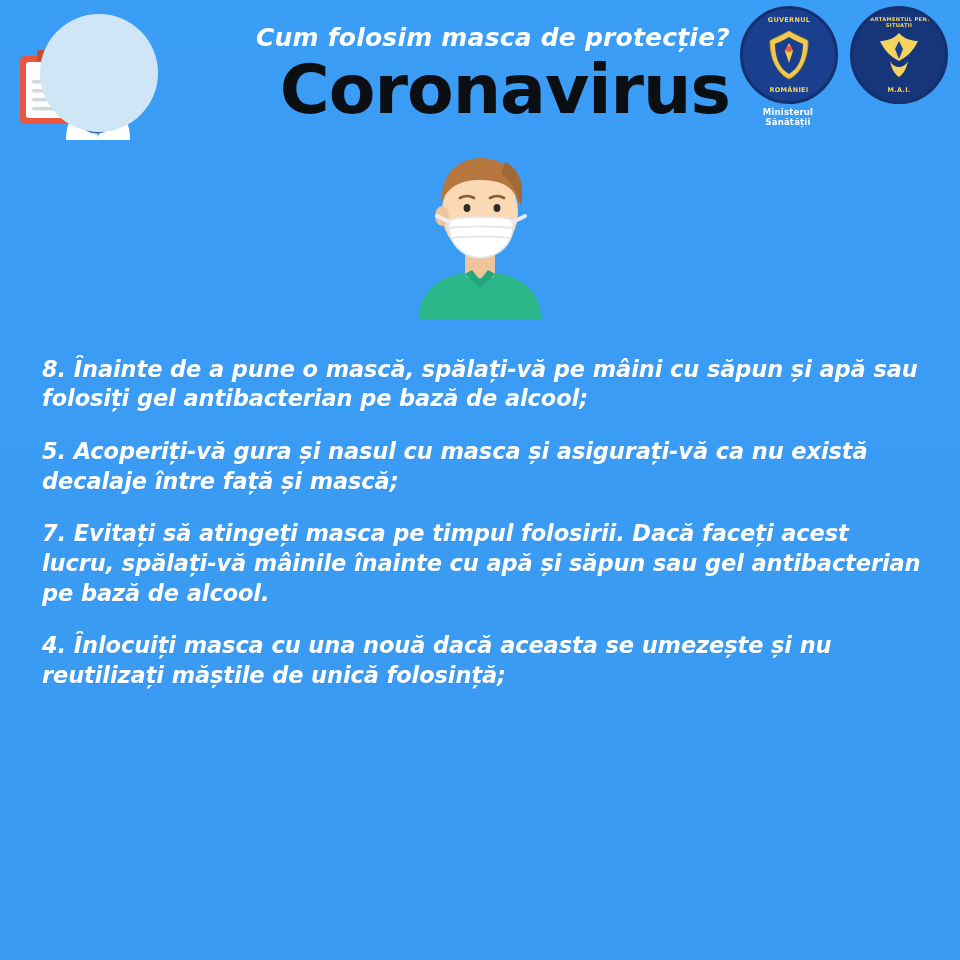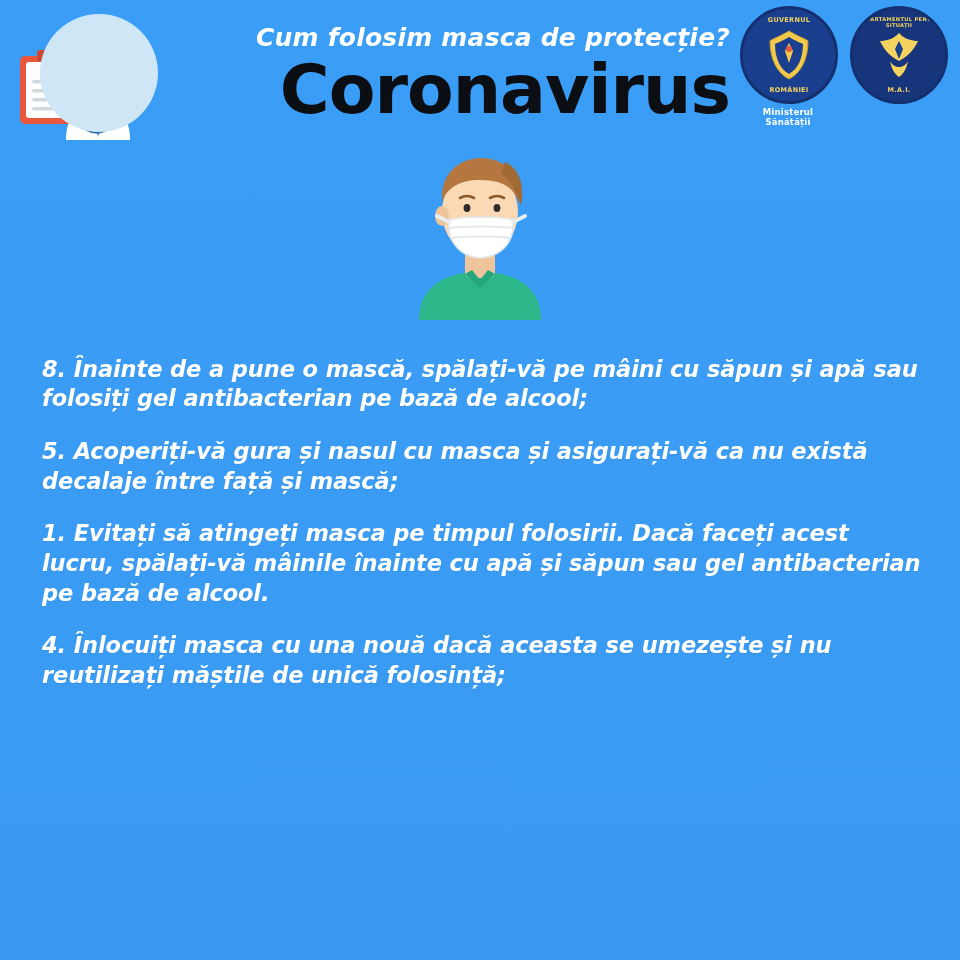--- a/index.html
+++ b/index.html
@@ -268,17 +268,17 @@
       <path d="M64 82 L52 76" stroke="#e9eef2" stroke-width="4" stroke-linecap="round"></path>
       <path d="M128 82 L140 76" stroke="#e9eef2" stroke-width="4" stroke-linecap="round"></path>
 
       <path d="M80 134 L95 148 L110 134 L103 130 L95 140 L87 130 Z" fill="#24a77b"></path>
     </svg>
   </div>
 
   <div class="steps">
     <p class="step">8. Înainte de a pune o mască, spălați-vă pe mâini cu săpun și apă sau folosiți gel antibacterian pe bază de alcool;</p>
     <p class="step">5. Acoperiți-vă gura și nasul cu masca și asigurați-vă ca nu există decalaje între față și mască;</p>
-    <p class="step">1. Evitați să atingeți masca pe timpul folosirii. Dacă faceți acest lucru, spălați-vă mâinile înainte cu apă și săpun sau gel antibacterian pe bază de alcool.</p>
+    <p class="step">7. Evitați să atingeți masca pe timpul folosirii. Dacă faceți acest lucru, spălați-vă mâinile înainte cu apă și săpun sau gel antibacterian pe bază de alcool.</p>
     <p class="step">4. Înlocuiți masca cu una nouă dacă aceasta se umezește și nu reutilizați măștile de unică folosință;</p>
   </div>
 
 </div>
 
 </body></html>

